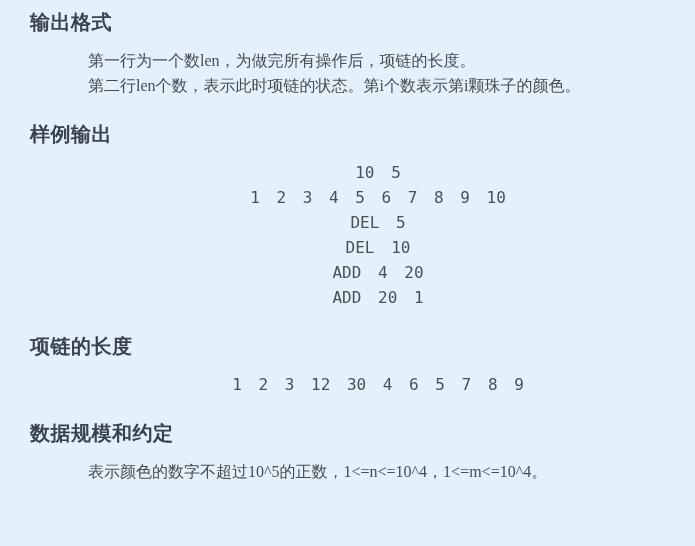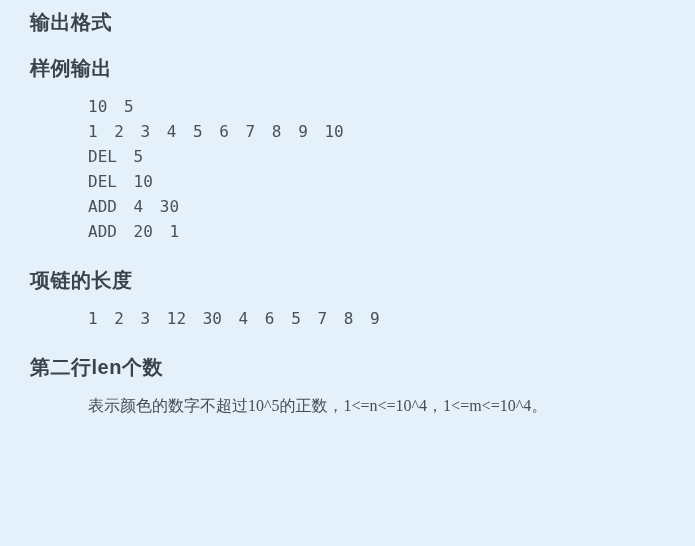--- a/index.html
+++ b/index.html
@@ -32,59 +32,64 @@
     margin: 0 0 0 88px;
   }
   .paragraph-block p {
     margin: 0;
     font-family: "Liberation Serif", serif;
     font-size: 16px;
     line-height: 25px;
     color: #474c51;
   }
   .code-block {
-    margin: 3px 0 0 88px;
+    margin: 3px 0 0 61px;
+    text-align: center;
   }
   .code-line {
     font-family: "DejaVu Sans Mono", monospace;
     font-size: 16px;
     line-height: 25px;
     color: #4a5156;
     word-spacing: 7px;
     white-space: pre;
   }
 </style>
 </head>
 <body>
 
 <div class="page">
 
   <section>
     <h3 class="section-heading first">输出格式</h3>
+    <div class="paragraph-block">
+      <p>第一行为一个数len，为做完所有操作后，项链的长度。</p>
+      <p>第二行len个数，表示此时项链的状态。第i个数表示第i颗珠子的颜色。</p>
+    </div>
   </section>
 
   <section>
     <h3 class="section-heading">样例输出</h3>
     <div class="code-block">
       <div class="code-line">10 5</div>
       <div class="code-line">1 2 3 4 5 6 7 8 9 10</div>
       <div class="code-line">DEL 5</div>
       <div class="code-line">DEL 10</div>
-      <div class="code-line">ADD 4 30</div>
+      <div class="code-line">ADD 4 20</div>
       <div class="code-line">ADD 20 1</div>
     </div>
   </section>
 
   <section>
     <h3 class="section-heading">项链的长度</h3>
     <div class="code-block">
       <div class="code-line">1 2 3 12 30 4 6 5 7 8 9</div>
     </div>
   </section>
 
   <section>
-    <h3 class="section-heading">第二行len个数</h3>
+    <h3 class="section-heading">数据规模和约定</h3>
     <div class="paragraph-block">
       <p>表示颜色的数字不超过10^5的正数，1&lt;=n&lt;=10^4，1&lt;=m&lt;=10^4。</p>
     </div>
   </section>
 
 </div>
 
 </body></html>

